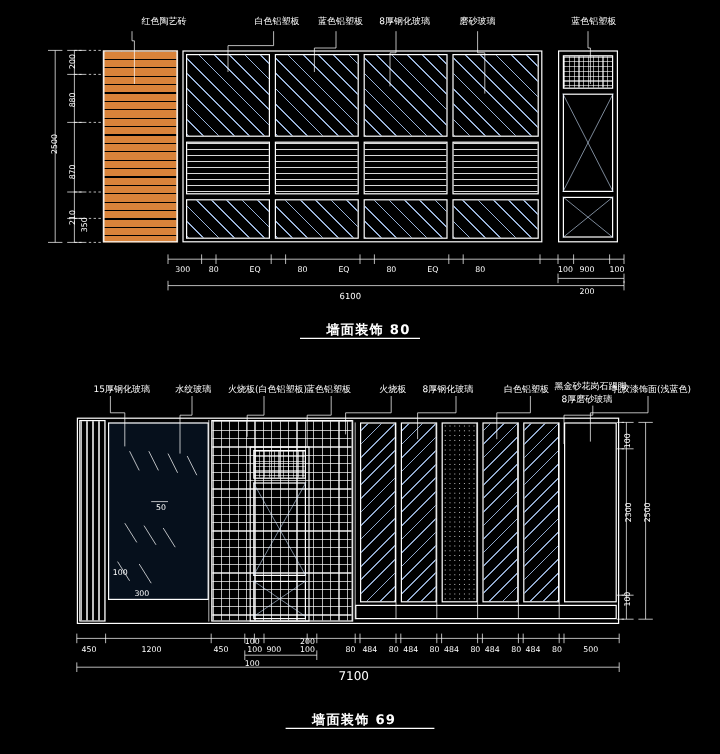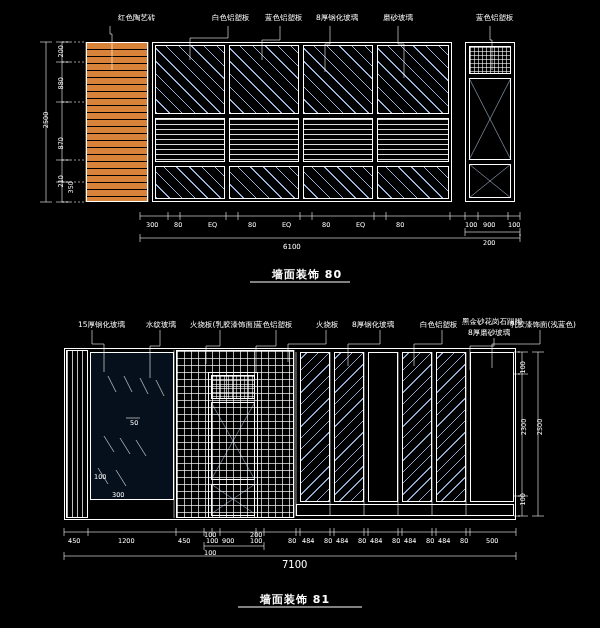--- a/index.html
+++ b/index.html
@@ -96,21 +96,21 @@
   <div class="dim" style="left:483px;top:222px;">900</div>
   <div class="dim" style="left:508px;top:222px;">100</div>
 
   <div class="dim" style="left:283px;top:244px;font-size:7px;">6100</div>
   <div class="dim" style="left:483px;top:240px;">200</div>
 
   <div class="title" style="left:272px;top:267px;">墙面装饰 80</div>
 
   <div class="lbl-cn" style="left:62px;top:321px;margin-left:16px;">15厚钢化玻璃</div>
   <div class="lbl-cn" style="left:146px;top:321px;">水纹玻璃</div>
-  <div class="lbl-cn" style="left:190px;top:321px;">火烧板(乳胶漆饰面)</div>
+  <div class="lbl-cn" style="left:190px;top:321px;">火烧板(白色铝塑板)</div>
   <div class="lbl-cn" style="left:255px;top:321px;">蓝色铝塑板</div>
   <div class="lbl-cn" style="left:316px;top:321px;">火烧板</div>
   <div class="lbl-cn" style="left:352px;top:321px;">8厚钢化玻璃</div>
   <div class="lbl-cn" style="left:420px;top:321px;">白色铝塑板</div>
   <div class="lbl-cn" style="left:462px;top:318px;">黑金砂花岗石踢脚</div>
   <div class="lbl-cn" style="left:468px;top:329px;">8厚磨砂玻璃</div>
   <div class="lbl-cn" style="left:510px;top:321px;">乳胶漆饰面(浅蓝色)</div>
 
   <div class="frame" style="left:64px;top:348px;width:452px;height:172px;"></div>
 
@@ -161,21 +161,21 @@
   <div class="dim" style="left:404px;top:538px;">484</div>
   <div class="dim" style="left:426px;top:538px;">80</div>
   <div class="dim" style="left:438px;top:538px;">484</div>
   <div class="dim" style="left:460px;top:538px;">80</div>
   <div class="dim" style="left:486px;top:538px;">500</div>
 
   <div class="dim" style="left:204px;top:550px;">100</div>
   <div class="dim" style="left:250px;top:532px;">200</div>
   <div class="dim" style="left:282px;top:560px;font-size:10px;">7100</div>
 
-  <div class="title" style="left:260px;top:592px;">墙面装饰 81</div>
+  <div class="title" style="left:260px;top:592px;">墙面装饰 69</div>
 
   <svg class="ov">
     <g stroke="#ffffff" stroke-width="0.6" fill="none">
 
       <path d="M110 26 L110 34 L112 34"></path>
         <path d="M112 34 L112 70"></path>
       <path d="M228 26 L228 38 L190 38 L190 60"></path>
       <path d="M280 26 L280 40 L262 40 L262 60"></path>
       <path d="M330 26 L330 44 L325 44 L325 72"></path>
       <path d="M398 26 L398 44 L404 44 L404 78"></path>

